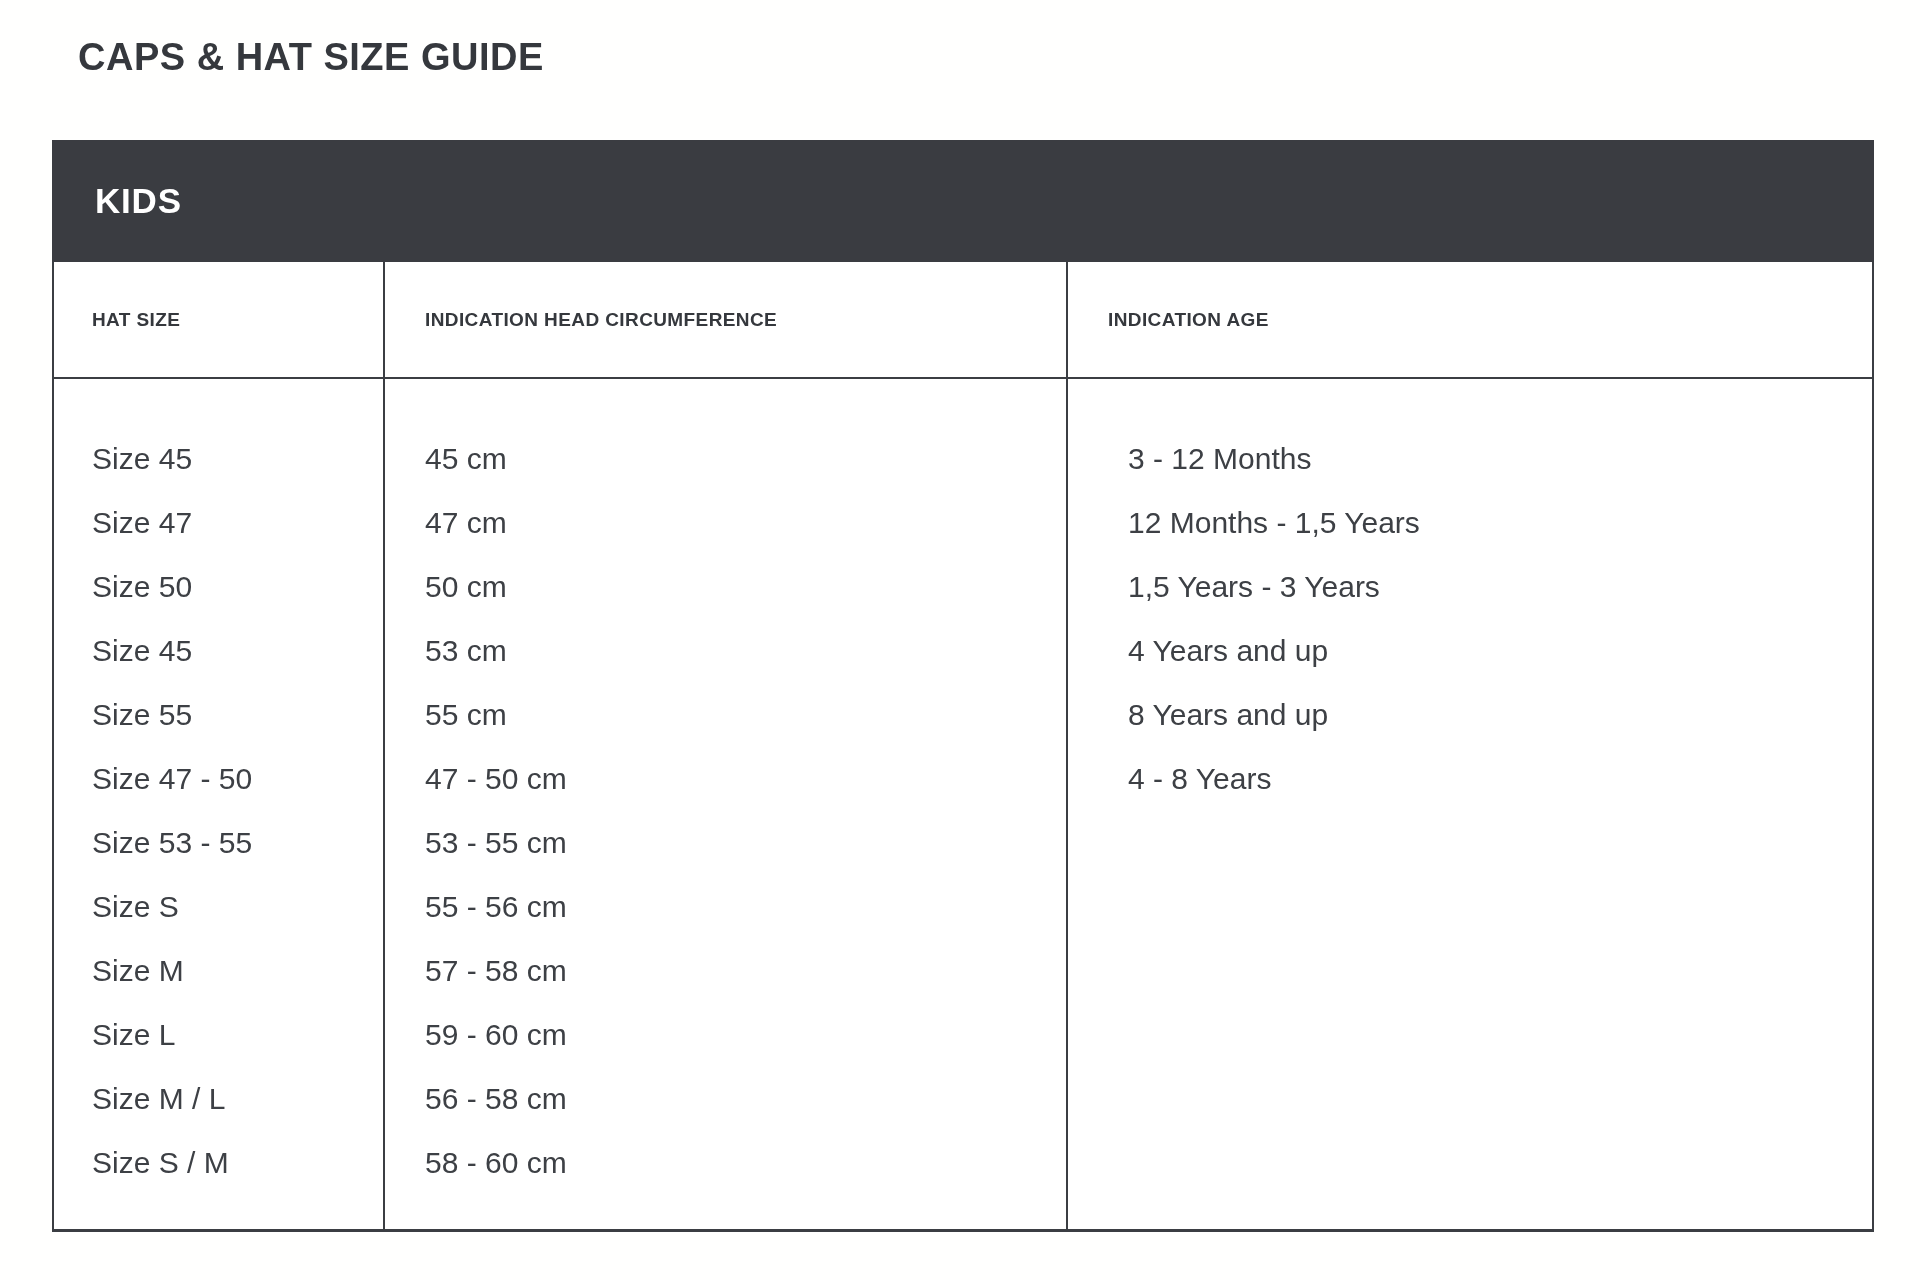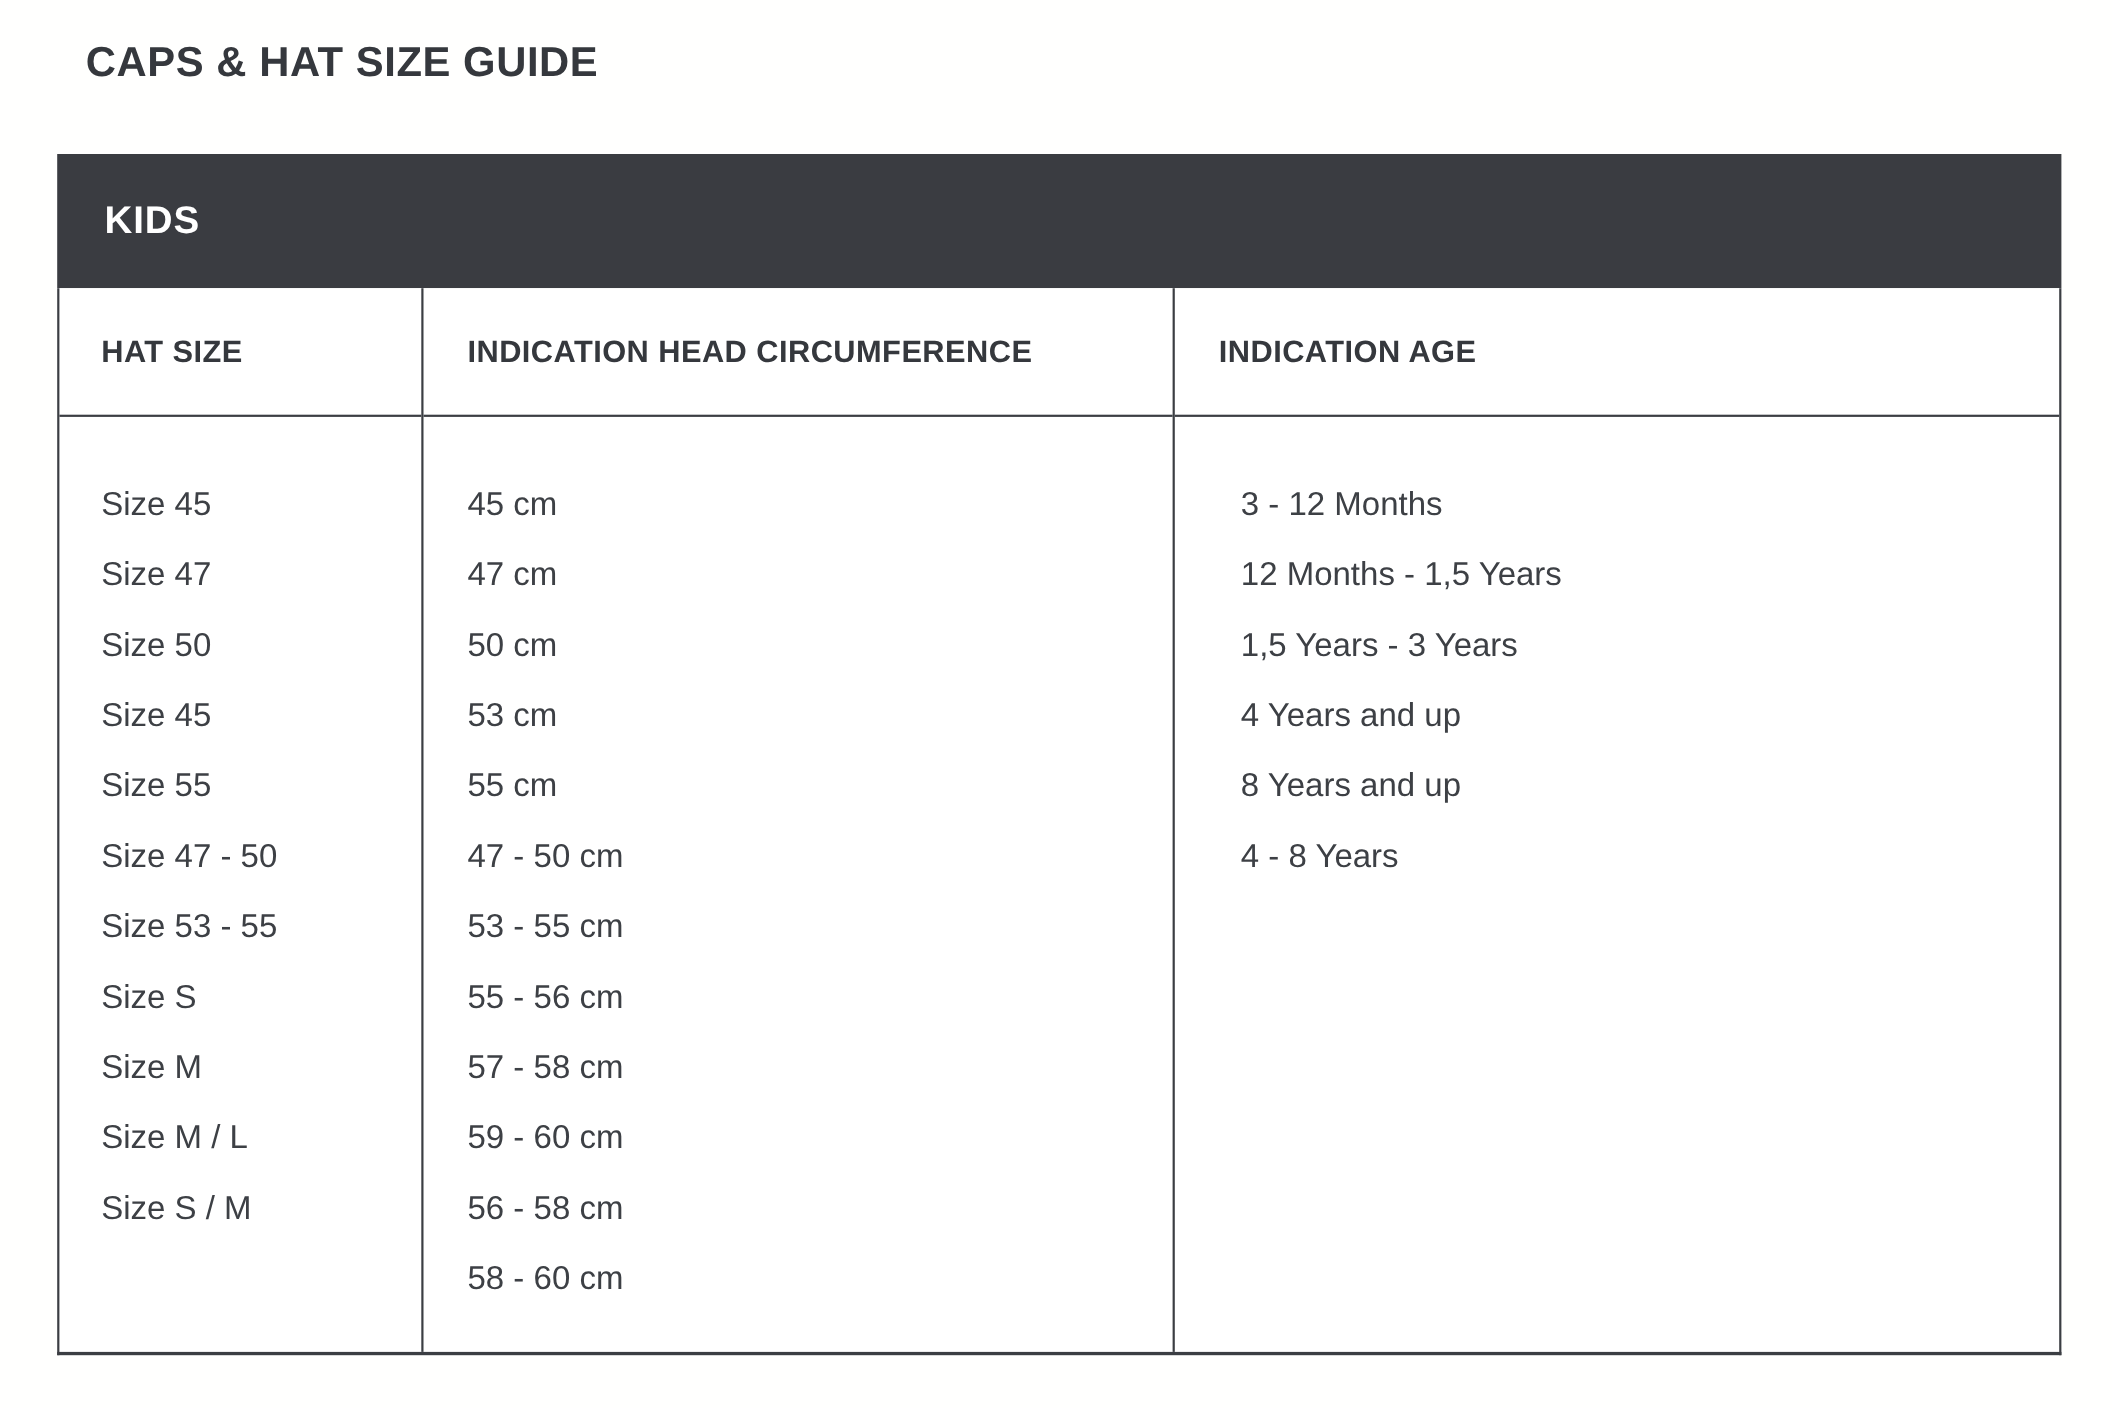--- a/index.html
+++ b/index.html
@@ -56,21 +56,21 @@
   }
   .col  { display: flex; flex-direction: column; }
   .col1 { width: 329px; }
   .col2 { width: 683px; border-left: 2px solid #3b3e43; }
   .col3 { flex: 1;      border-left: 2px solid #3b3e43; }
   .colhead {
     height: 117px;
     display: flex;
     align-items: center;
     border-bottom: 2px solid #3b3e43;
-    font-size: 28px;
+    font-size: 19px;
     font-weight: 700;
     letter-spacing: 0.4px;
     color: #35383d;
     white-space: nowrap;
   }
   .col1 .colhead { padding-left: 38px; }
   .col2 .colhead { padding-left: 40px; }
   .col3 .colhead { padding-left: 40px; }
   .cells {
     padding-top: 48px;
@@ -111,20 +111,21 @@
         <div class="cells">
             <div class="cell">Size 45</div>
             <div class="cell">Size 47</div>
             <div class="cell">Size 50</div>
             <div class="cell">Size 45</div>
             <div class="cell">Size 55</div>
             <div class="cell">Size 47 - 50</div>
             <div class="cell">Size 53 - 55</div>
             <div class="cell">Size S</div>
             <div class="cell">Size M</div>
+            <div class="cell">Size L</div>
             <div class="cell">Size M / L</div>
             <div class="cell">Size S / M</div>
           </div>
       </div>
 
       <div class="col col2">
         <div class="colhead">INDICATION HEAD CIRCUMFERENCE</div>
         <div class="cells">
             <div class="cell">45 cm</div>
             <div class="cell">47 cm</div>

